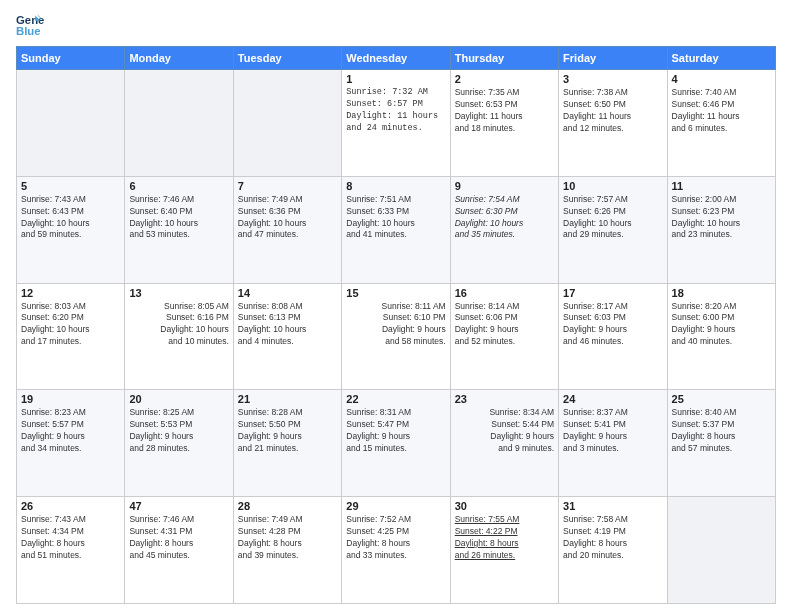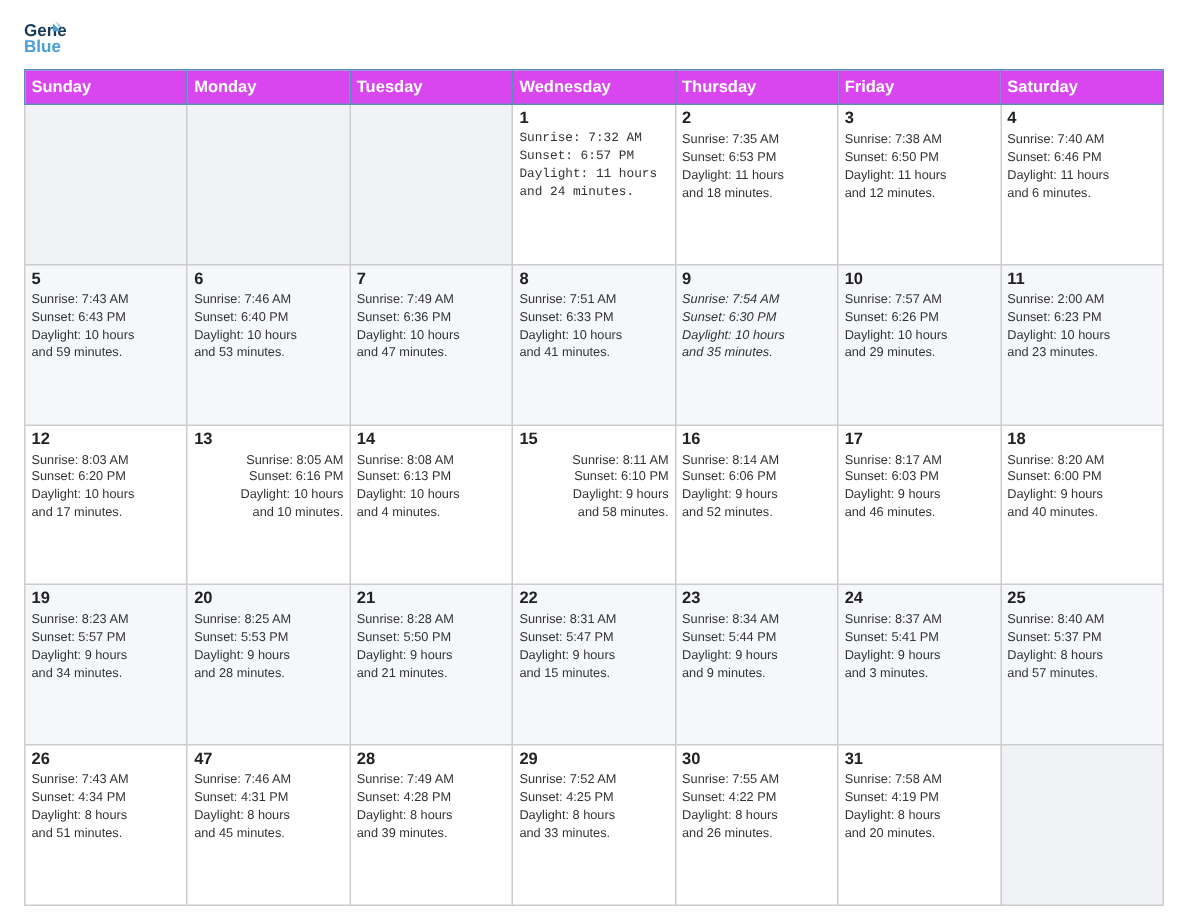--- a/index.html
+++ b/index.html
@@ -49,21 +49,21 @@
       border: 1px solid #ccc;
       border-collapse: collapse;
       width: 100%;
     }
     table {
       width: 100%;
       border-collapse: collapse;
       table-layout: fixed;
     }
     thead tr th {
-      background: #d946ef;
+      background: #3b82f6;
       color: #fff;
       font-size: 11px;
       font-weight: bold;
       padding: 5px 4px;
       text-align: left;
       border: 1px solid #5a8bbf;
     }
     tbody tr td {
       vertical-align: top;
       border: 1px solid #ccc;
@@ -283,21 +283,21 @@
           </td>
           <td>
             <span class="day-num">22</span>
             <div class="day-info" style="white-space: pre-line;">Sunrise: 8:31 AM
 Sunset: 5:47 PM
 Daylight: 9 hours
 and 15 minutes.</div>
           </td>
           <td>
             <span class="day-num">23</span>
-            <div class="day-info" style="white-space: pre-line;">Sunrise: 8:34 AM
+            <div class="day-info" style="white-space: pre-line; text-align: right;">Sunrise: 8:34 AM
 Sunset: 5:44 PM
 Daylight: 9 hours
 and 9 minutes.</div>
           </td>
           <td>
             <span class="day-num">24</span>
             <div class="day-info" style="white-space: pre-line;">Sunrise: 8:37 AM
 Sunset: 5:41 PM
 Daylight: 9 hours
 and 3 minutes.</div>
@@ -334,21 +334,21 @@
           </td>
           <td>
             <span class="day-num">29</span>
             <div class="day-info" style="white-space: pre-line;">Sunrise: 7:52 AM
 Sunset: 4:25 PM
 Daylight: 8 hours
 and 33 minutes.</div>
           </td>
           <td>
             <span class="day-num">30</span>
-            <div class="day-info" style="white-space: pre-line;">Sunrise: 7:55 AM
+            <div class="day-info" style="white-space: pre-line; text-decoration: underline;">Sunrise: 7:55 AM
 Sunset: 4:22 PM
 Daylight: 8 hours
 and 26 minutes.</div>
           </td>
           <td>
             <span class="day-num">31</span>
             <div class="day-info" style="white-space: pre-line;">Sunrise: 7:58 AM
 Sunset: 4:19 PM
 Daylight: 8 hours
 and 20 minutes.</div>

